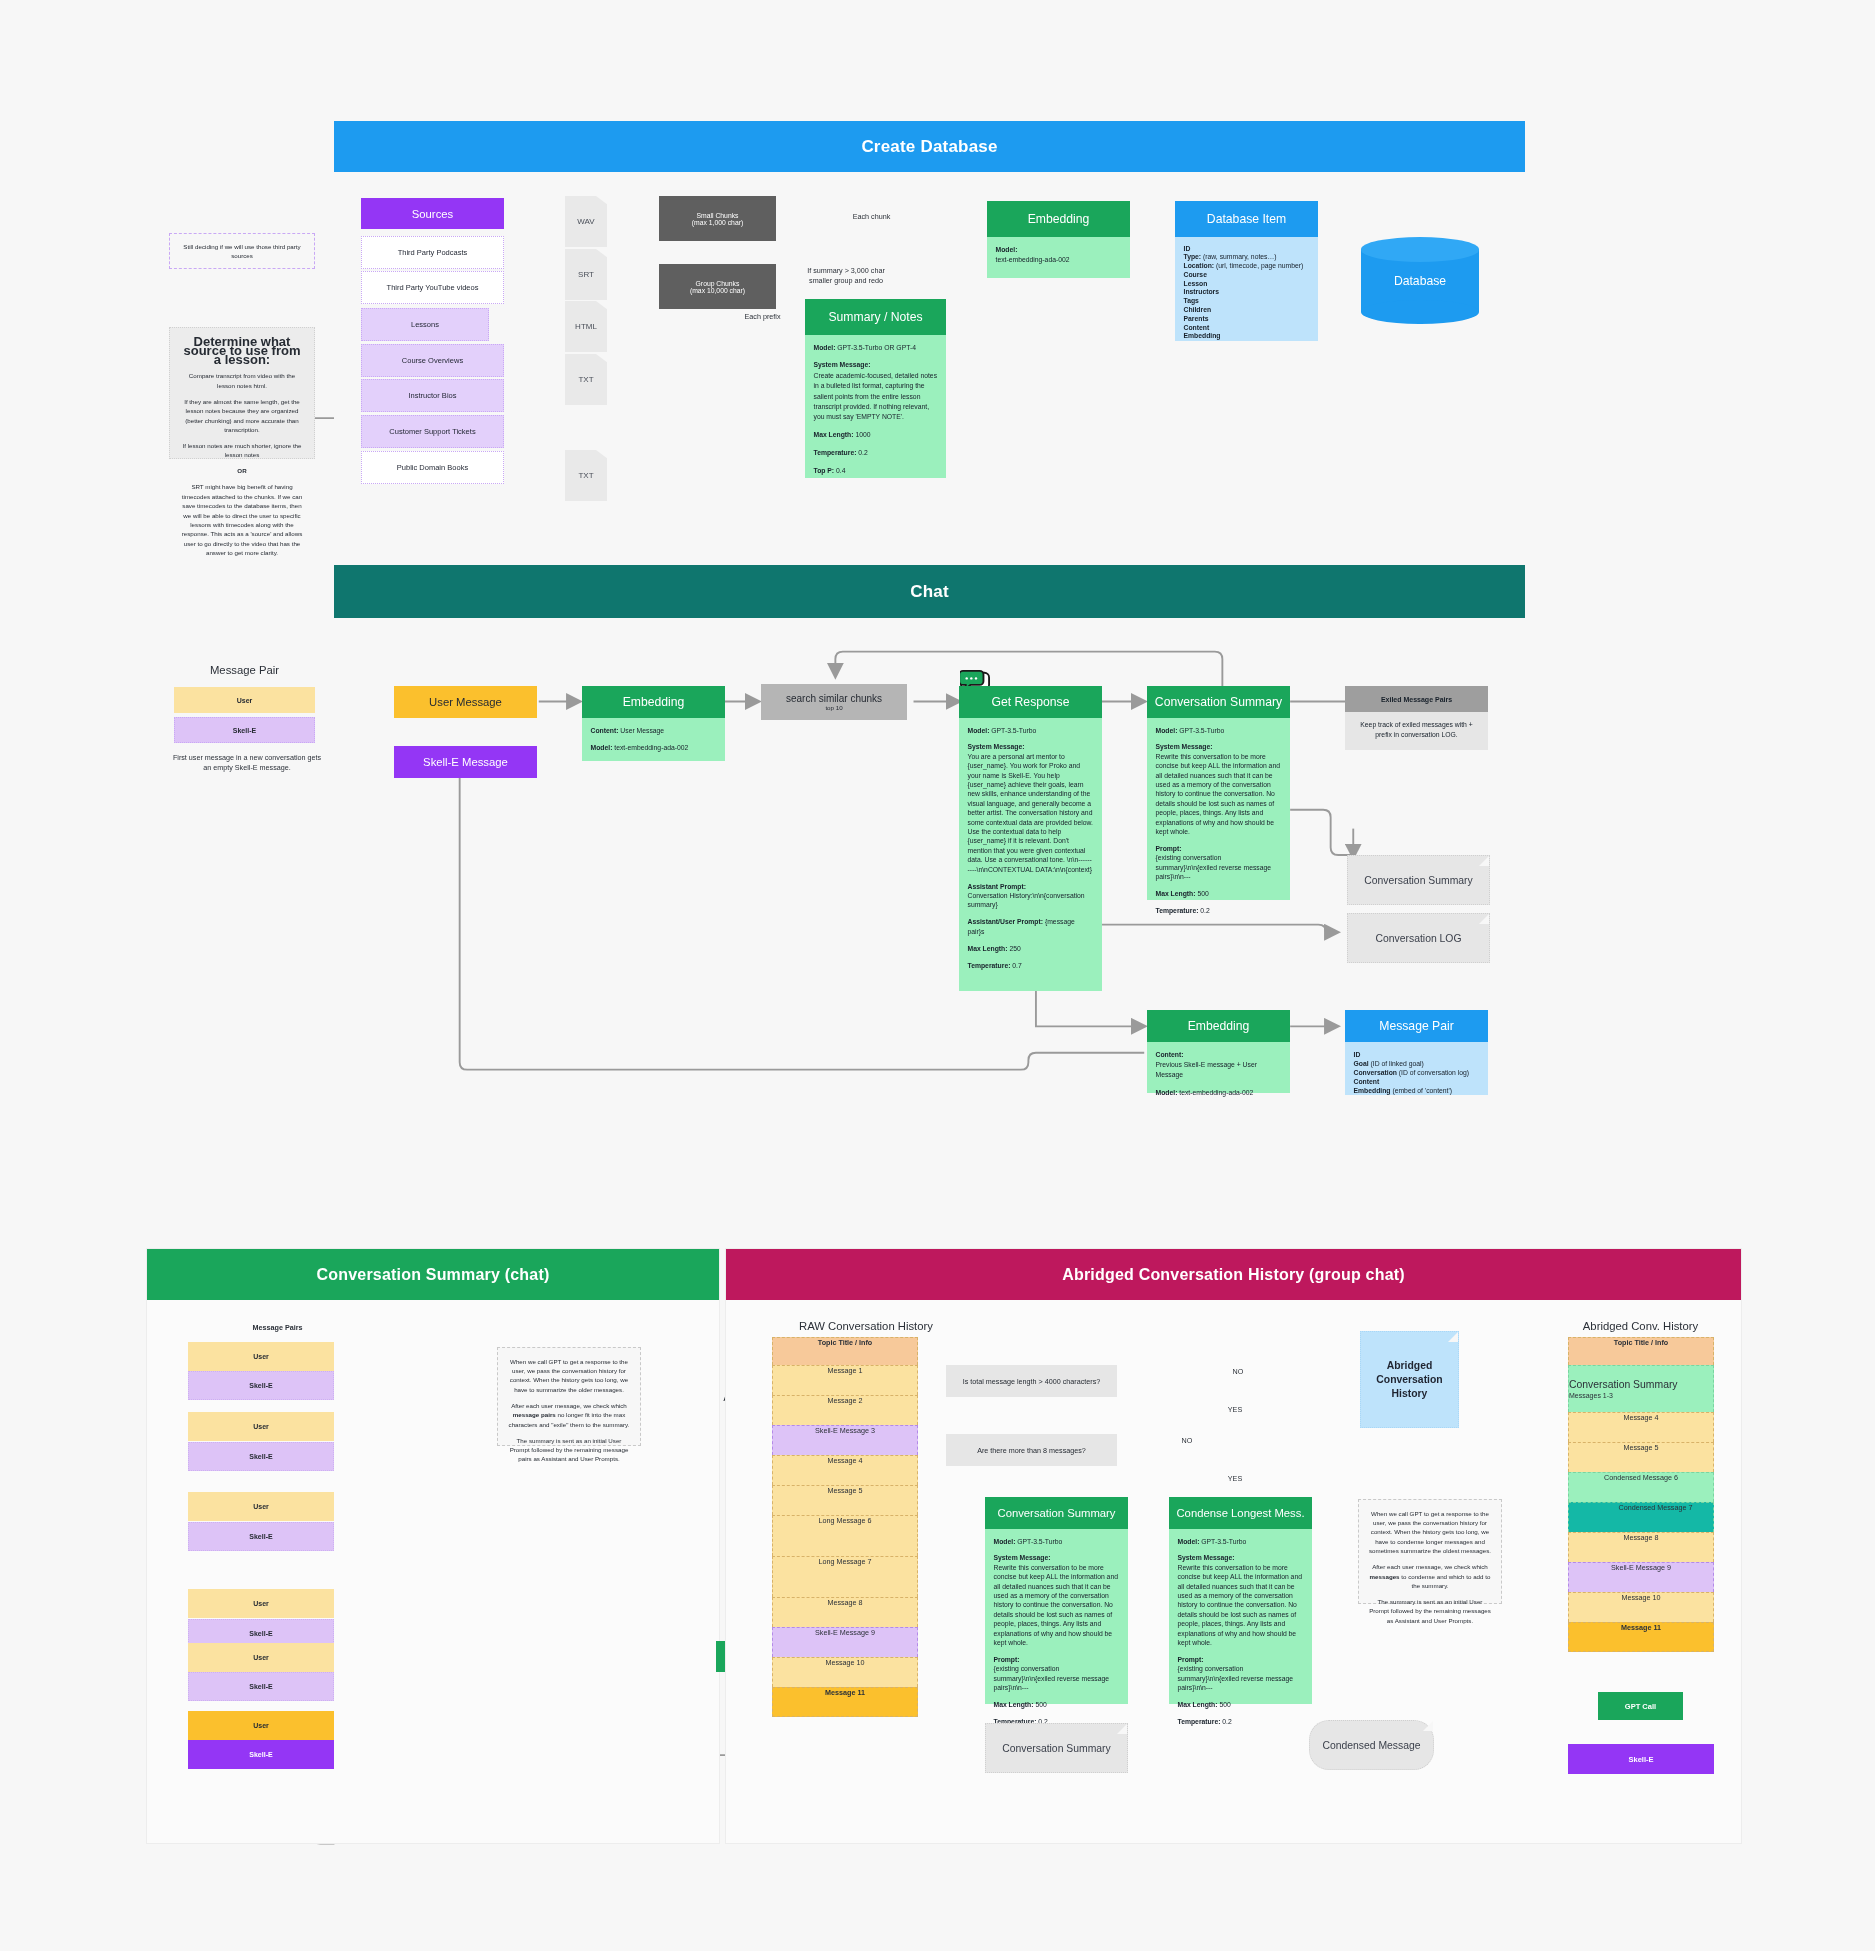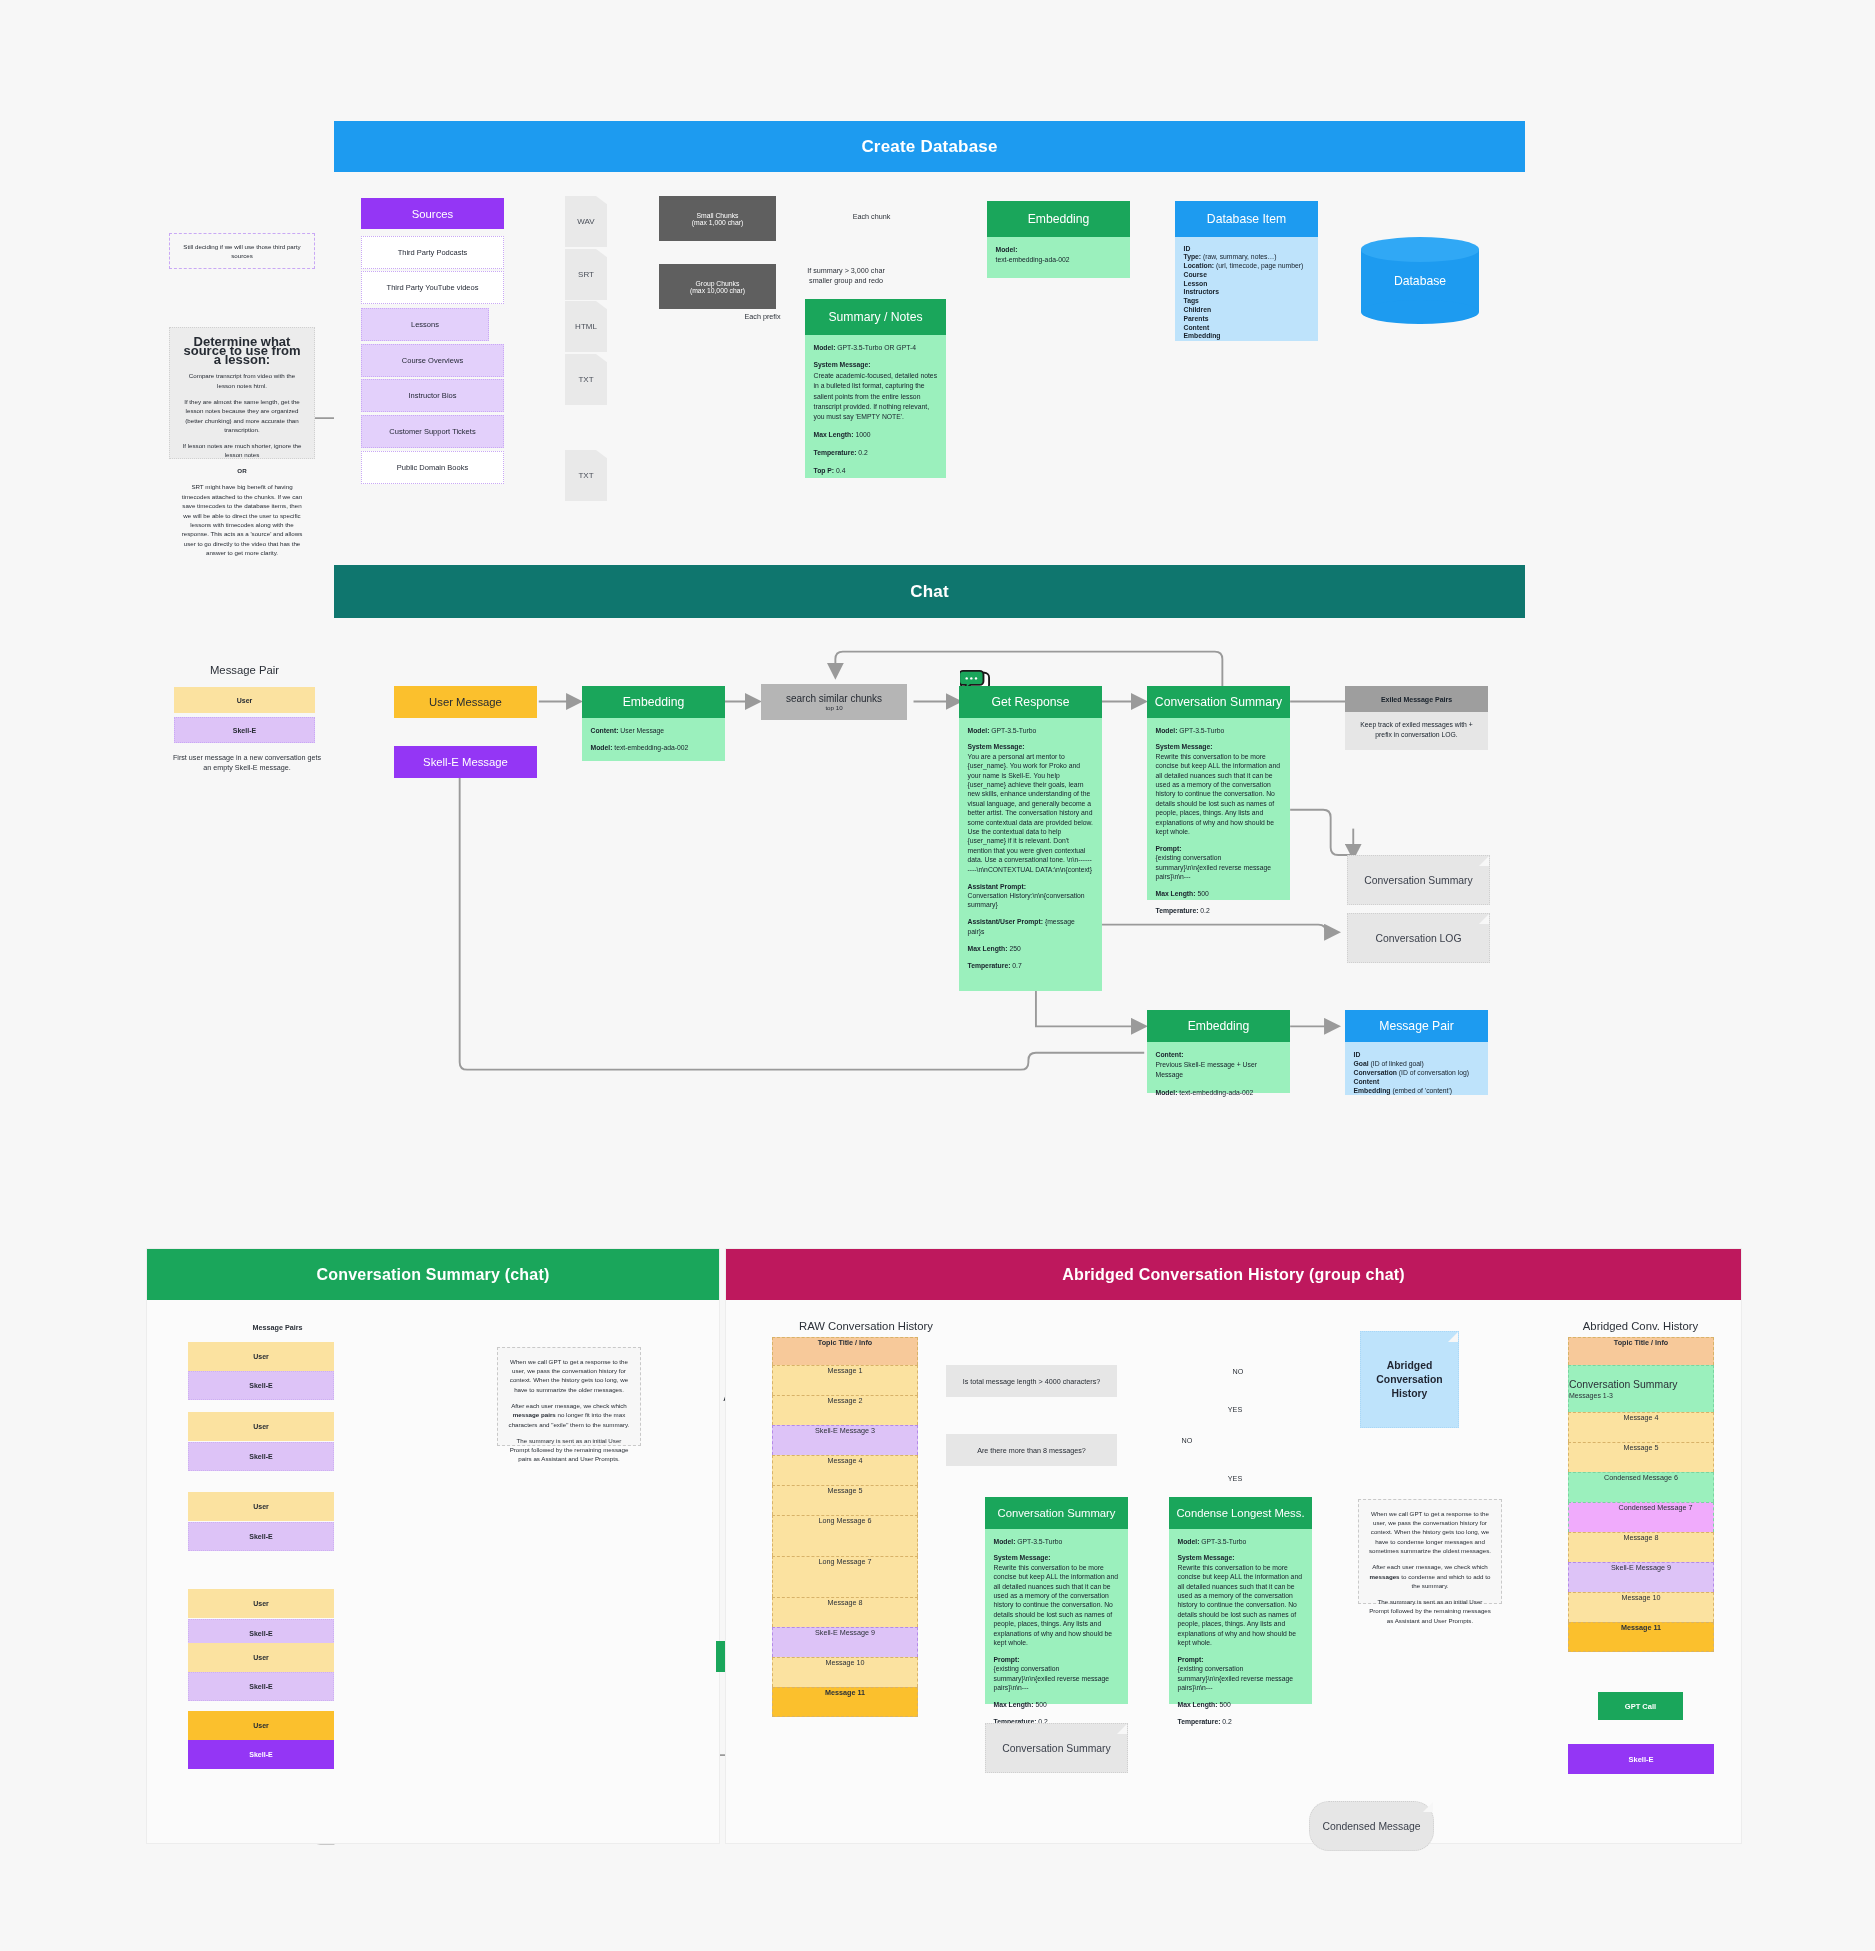--- a/index.html
+++ b/index.html
@@ -651,21 +651,21 @@
       <div class="blk"><b>System Message:</b><br><span>Rewrite this conversation to be more concise but keep ALL the information and all detailed nuances such that it can be used as a memory of the conversation history to continue the conversation. No details should be lost such as names of people, places, things. Any lists and explanations of why and how should be kept whole.</span></div>
       <div class="blk"><b>Prompt:</b><br><span>{existing conversation summary}\n\n{exiled reverse message pairs}\n\n---</span></div>
       <div class="blk"><b>Max Length:</b><span> 500</span></div>
       <div><b>Temperature:</b><span> 0.2</span></div>
     </div>
   </div>
 
   <div class="doc" style="left:985px; top:1723px; width:143px; height:50px;">
     <span>Conversation Summary</span>
     </div>
-  <div class="doc" style="left:1309px; top:1801px; width:125px; height:50px;border-radius:20px;">
+  <div class="doc" style="left:1309px; top:1720px; width:125px; height:50px;border-radius:20px;">
     <span>Condensed Message</span>
     </div>
 
   <div class="doc" style="left:1360px; top:1331px; width:99px; height:97px; background:#bee3fb; border:0.9px dotted #a8d7f7; font-size:10.4px; font-weight:bold; flex-direction:column; line-height:14px; color:#1f2430;">
     <span>Abridged</span>
     <span>Conversation</span>
     <span>History</span>
   </div>
 
   <div class="note" style="left:1358px; top:1499px; width:144px; height:105px; text-align:center;">
@@ -687,21 +687,21 @@
       </div>
     <div class="row" style="height:30px; background:#fbe2a0;">
         <span>Message 4</span>
       </div>
     <div class="row" style="height:30px; background:#fbe2a0;">
         <span>Message 5</span>
       </div>
     <div class="row" style="height:30px; background:#9bf0bd; border-color:#7ad4a0;">
         <span>Condensed Message 6</span>
       </div>
-    <div class="row" style="height:30px; background:#f0abfc; border-color:#7ad4a0;padding-left:29px;">
+    <div class="row" style="height:30px; background:#14b8a6; border-color:#7ad4a0;padding-left:29px;">
         <span>Condensed Message 7</span>
       </div>
     <div class="row" style="height:30px; background:#fbe2a0;">
         <span>Message 8</span>
       </div>
     <div class="row" style="height:30px; background:#ddc3f7; border-color:#b38ae8;">
         <span>Skell-E Message 9</span>
       </div>
     <div class="row" style="height:30px; background:#fbe2a0;">
         <span>Message 10</span>

